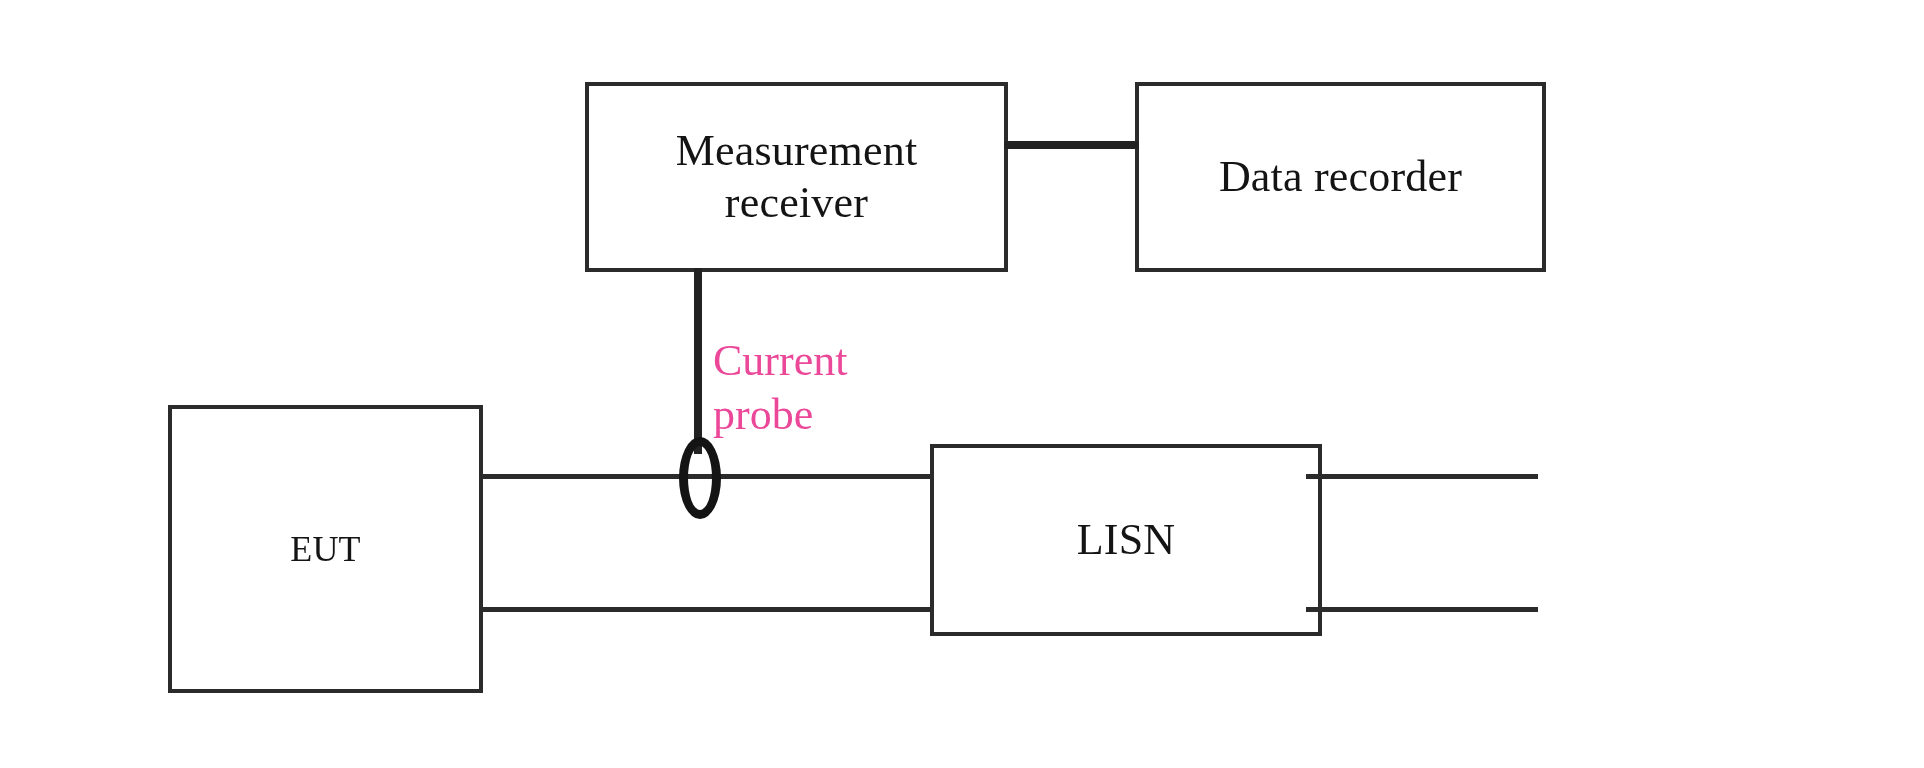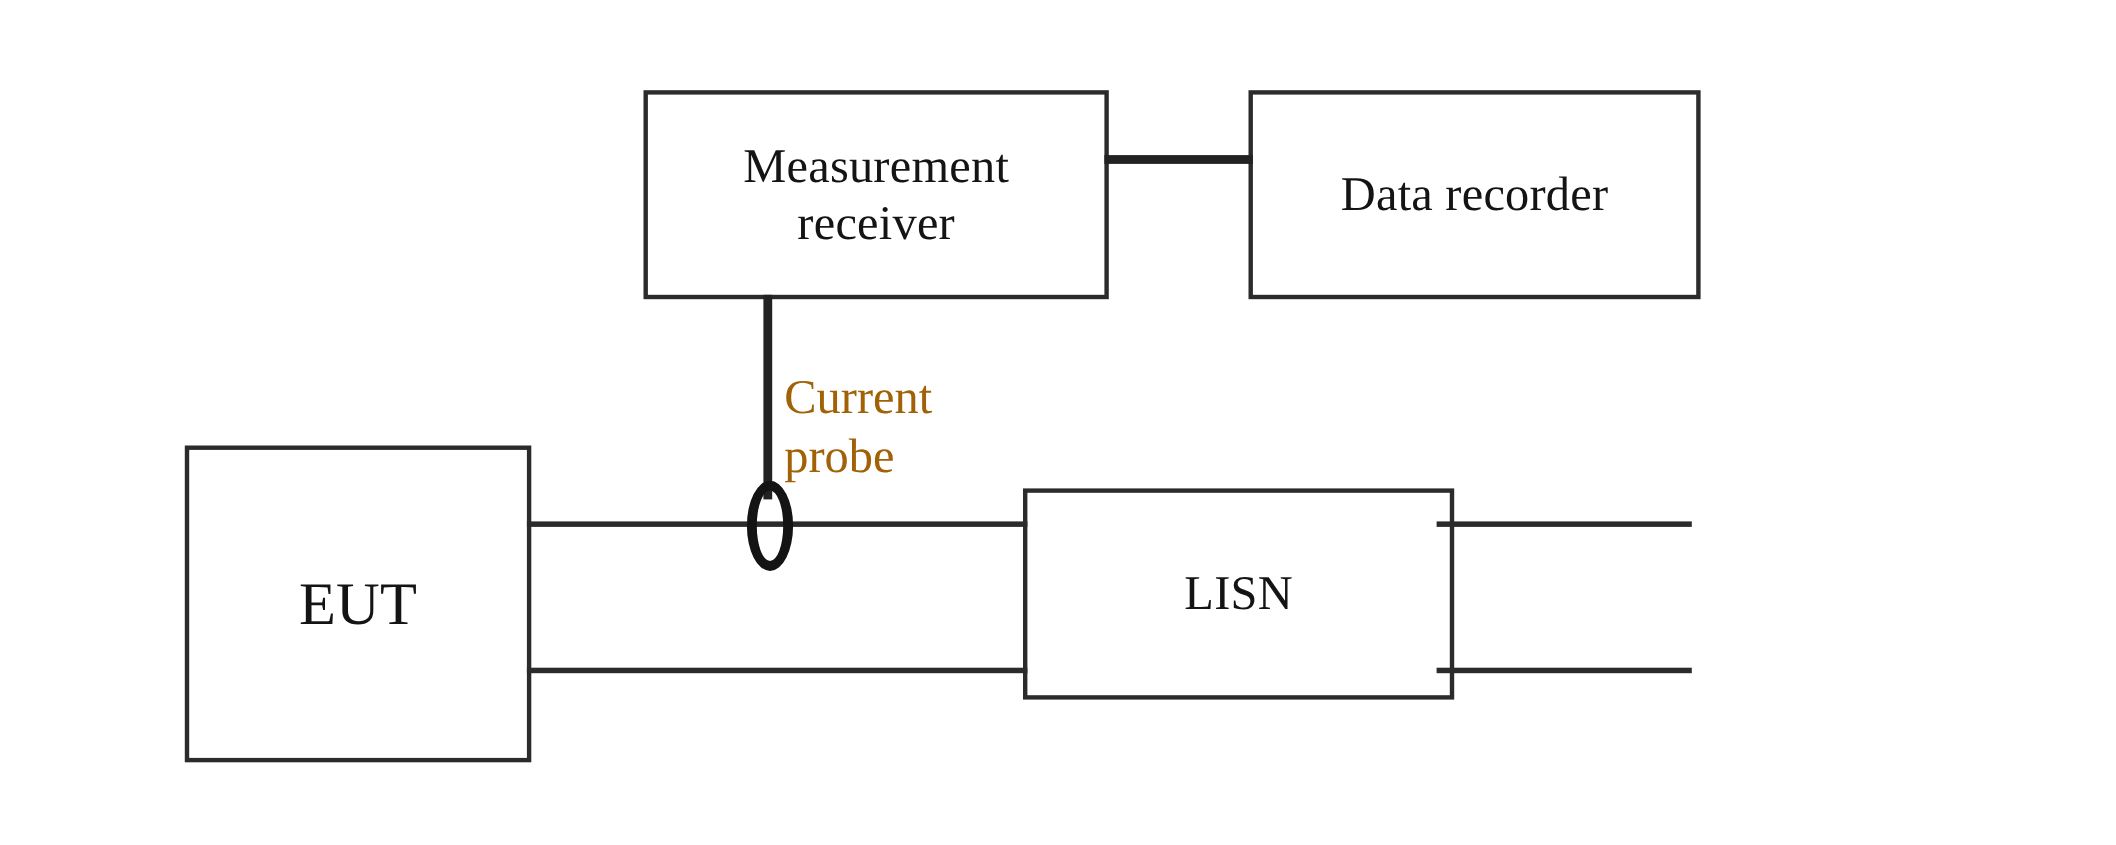--- a/index.html
+++ b/index.html
@@ -45,21 +45,21 @@
     font-size: 44px;
   }
   #box-data-recorder {
     left: 1135px; top: 82px;
     width: 411px; height: 190px;
     font-size: 44px;
   }
   #box-eut {
     left: 168px;  top: 405px;
     width: 315px; height: 288px;
-    font-size: 55px;
+    font-size: 36px;
   }
   #box-lisn {
     left: 930px;  top: 444px;
     width: 392px; height: 192px;
     font-size: 44px;
   }
 
   
   .wire {
     position: absolute;
@@ -106,21 +106,21 @@
     border-radius: 50% / 50%;
     background: transparent;
     box-sizing: border-box;
   }
 
   
   .free-label {
     position: absolute;
     font-size: 44px;
     line-height: 1.22;
-    color: #a16207;
+    color: #ec4899;
     white-space: pre-line;
   }
   #label-current-probe {
     left: 713px;
     top: 334px;
     text-align: left;
   }
   #label-to-power-source {
     left: 1384px;
     top: 508px;

